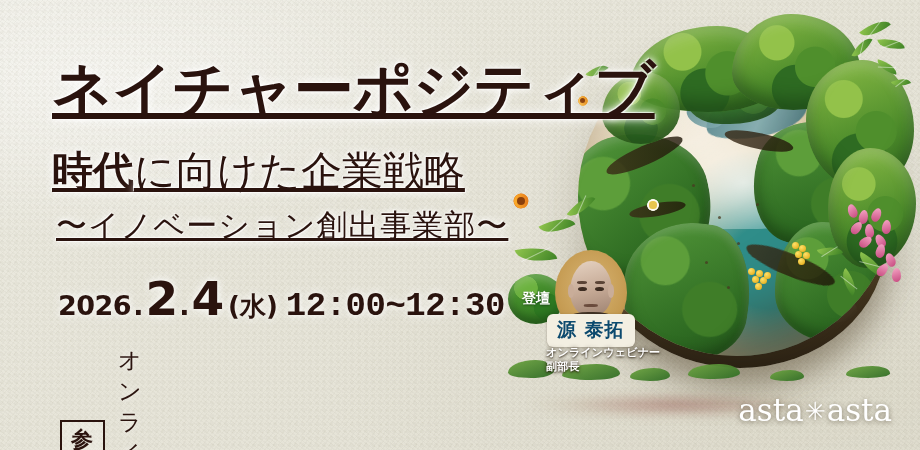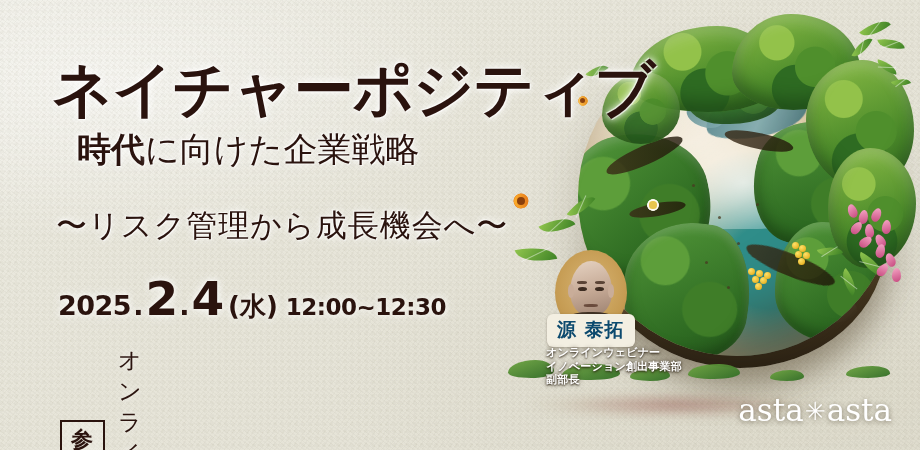--- a/index.html
+++ b/index.html
@@ -154,38 +154,39 @@
   
   .copy{ position:absolute; left:0; top:0; z-index:6; }
 
   .t-line{
     position:absolute; white-space:nowrap;
     color:#2a130e;
     font-family:"DejaVu Sans","Liberation Sans",sans-serif;
     text-shadow:
       0 0 6px rgba(255,255,255,.95), 0 0 12px rgba(255,255,255,.8),
       1px 1px 0 rgba(255,255,255,.6), -1px -1px 0 rgba(255,255,255,.6);
+    text-decoration: underline;
   }
   .title1{ left:52px; top:50px; font-size:60px; font-weight:700; letter-spacing:-1px; }
-  .title2{ left:52px; top:127px; font-size:34px; letter-spacing:0px;margin-left:25px; }
+  .title2{ left:52px; top:144px; font-size:41px; letter-spacing:0px; }
   .title2 .bold{ font-weight:700; }
   .title2 .reg{ font-weight:400; }
   .subtitle{ left:56px; top:205px; font-size:31px; font-weight:500; letter-spacing:1px; }
 
   .dateline{
     position:absolute; left:58px; top:278px;
     display:flex; align-items:baseline; color:#2a130e;
     font-family:"DejaVu Sans","Liberation Sans",sans-serif; font-weight:700;
     text-shadow:0 0 6px rgba(255,255,255,.9),0 0 12px rgba(255,255,255,.7);
   }
   .d-year{ font-size:27px; letter-spacing:-.5px; }
   .d-dot{ font-size:27px; padding:0 2px; }
   .d-big{ font-size:47px; line-height:.9; letter-spacing:-1px; }
   .d-dow{ font-size:26px; padding-left:5px; }
-  .d-time{ font-size:23px; padding-left:8px; letter-spacing:-.5px; }
+  .d-time{ font-size:34px; padding-left:8px; letter-spacing:-.5px;font-family:Liberation Mono, monospace; }
 
   .bottom-row{ position:absolute; left:60px; top:345px; display:flex; align-items:center; gap:13px; }
   .free-badge{
     border:2px solid #2a130e; color:#2a130e;
     font-family:"DejaVu Sans","Liberation Sans",sans-serif; font-weight:700;
     font-size:22px; letter-spacing:1px; padding:3px 9px 4px; background:rgba(255,255,255,.22);
   }
   .online-label{
     color:#2a130e; font-family:"DejaVu Sans","Liberation Sans",sans-serif;
     font-weight:500; font-size:23px; letter-spacing:1px;
@@ -389,57 +390,59 @@
 
     <div class="leaf" style="left:540px;top:218px;width:34px;height:15px;transform:rotate(-28deg);z-index:5;"></div>
     <div class="leaf" style="left:516px;top:246px;width:40px;height:17px;transform:rotate(-12deg);z-index:5;"></div>
     <div class="leaf" style="left:566px;top:200px;width:30px;height:13px;transform:rotate(-52deg);z-index:5;"></div>
     <div class="leaf" style="left:586px;top:66px;width:22px;height:10px;transform:rotate(-40deg);z-index:5;"></div>
   </div>
 
   <div class="copy">
     <div class="t-line title1">ネイチャーポジティブ</div>
     <div class="t-line title2"><span class="bold">時代</span><span class="reg">に向けた企業戦略</span></div>
-    <div class="t-line subtitle">〜リスク管理から成長機会へ〜</div>
+    <div class="t-line subtitle">〜イノベーション創出事業部〜</div>
 
     <div class="dateline">
-      <span class="d-year">2025</span>
+      <span class="d-year">2026</span>
       <span class="d-dot">.</span>
       <span class="d-big">2</span>
       <span class="d-dot">.</span>
       <span class="d-big">4</span>
       <span class="d-dow">(水)</span>
       <span class="d-time">12:00~12:30</span>
     </div>
 
     <div class="bottom-row">
       <div class="free-badge">参加費無料</div>
       <div class="online-label">オンラインウェビナー</div>
     </div>
   </div>
 
   <div class="speaker">
+    <div class="toudan">
+      <span>登壇</span>
+    </div>
     <div class="portrait">
       <div class="head"></div>
       <div class="ear l"></div>
       <div class="ear r"></div>
       <div class="brow l"></div>
       <div class="brow r"></div>
       <div class="eye l"></div>
       <div class="eye r"></div>
       <div class="mouth"></div>
       <div class="suit"></div>
       <div class="collar"></div>
     </div>
     <div class="name-pill">
       <span>源 泰拓</span>
     </div>
     <div class="affil">
       <div>オンラインウェビナー</div>
-      <div>イノベーション創出事業部</div>
       <div>副部長</div>
     </div>
   </div>
 
   <div class="logo">
     <span>asta</span>
     <span class="star">✳</span>
     <span>asta</span>
   </div>
 

